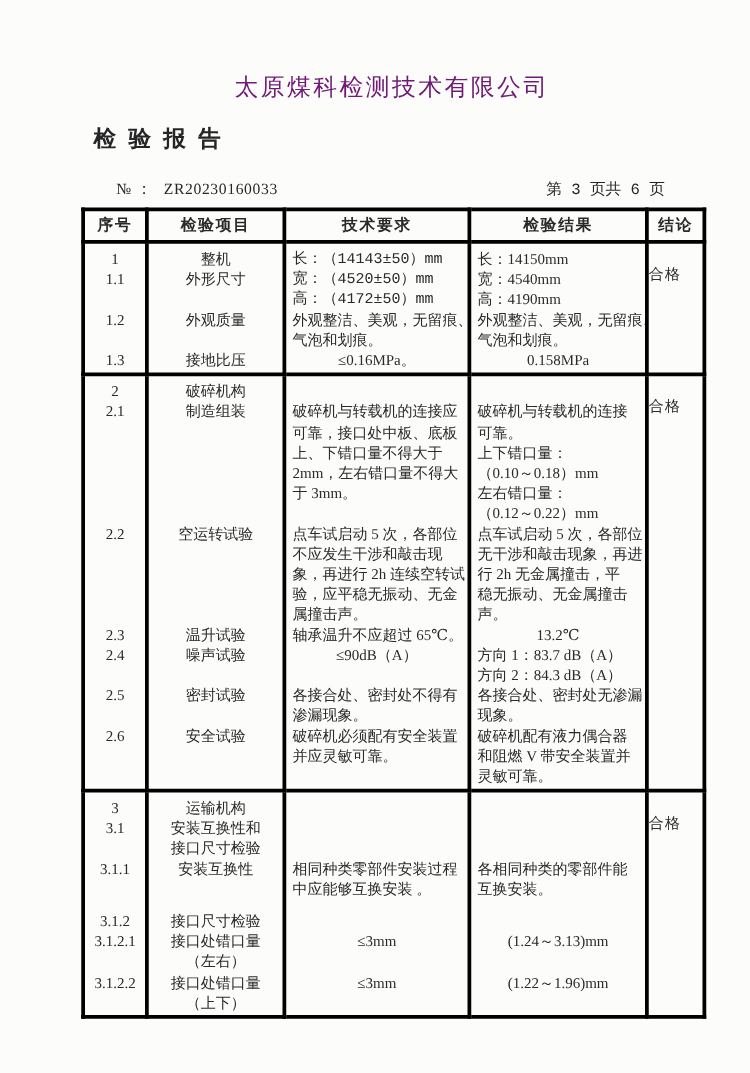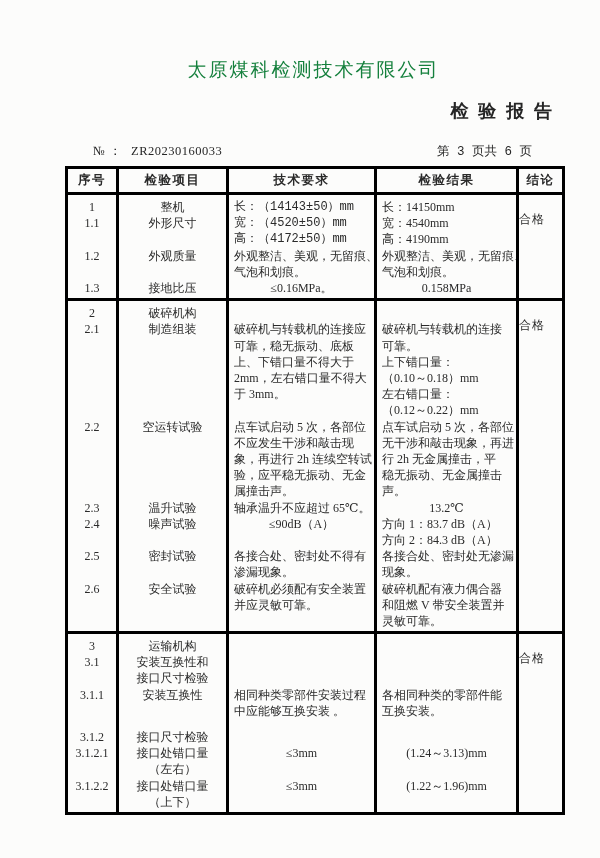--- a/index.html
+++ b/index.html
@@ -11,25 +11,25 @@
     color: #262626;
     font-family: "Liberation Serif", "DejaVu Serif", serif;
     overflow: hidden;
   }
   .content { width: 497px; margin-left: 65px; }
   .company {
     margin-top: 57px;
     text-align: center;
     font-size: 19px;
     letter-spacing: 2px;
-    color: #15803d;
+    color: #701a75;
   }
   .report-title {
     margin-top: 16px;
-    text-align: right;
+    text-align: left;
     font-size: 18px;
     font-weight: bold;
     letter-spacing: 0.55em;
     text-indent: 0.55em;
     color: #252525;
   }
   .meta-row {
     margin-top: 20px;
     display: flex;
     justify-content: space-between;
@@ -211,21 +211,21 @@
               <div class="line">密封试验</div>
             </div>
             <div class="block" style="height: 48.6px;">
               <div class="line">安全试验</div>
             </div>
           </td>
           <td class="section-cell col-req">
             <div class="block" style="height: 16.2px;"></div>
             <div class="block" style="height: 97.2px;">
               <div class="line">破碎机与转载机的连接应</div>
-              <div class="line">可靠，稳无振动、底板</div>
+              <div class="line">可靠，接口处中板、底板</div>
               <div class="line">上、下错口量不得大于</div>
               <div class="line">2mm，左右错口量不得大</div>
               <div class="line">于 3mm。</div>
             </div>
             <div class="block" style="height: 81px;">
               <div class="line">点车试启动 5 次，各部位</div>
               <div class="line">不应发生干涉和敲击现</div>
               <div class="line">象，再进行 2h 连续空转试</div>
               <div class="line">验，应平稳无振动、无金</div>
               <div class="line">属撞击声。</div>

